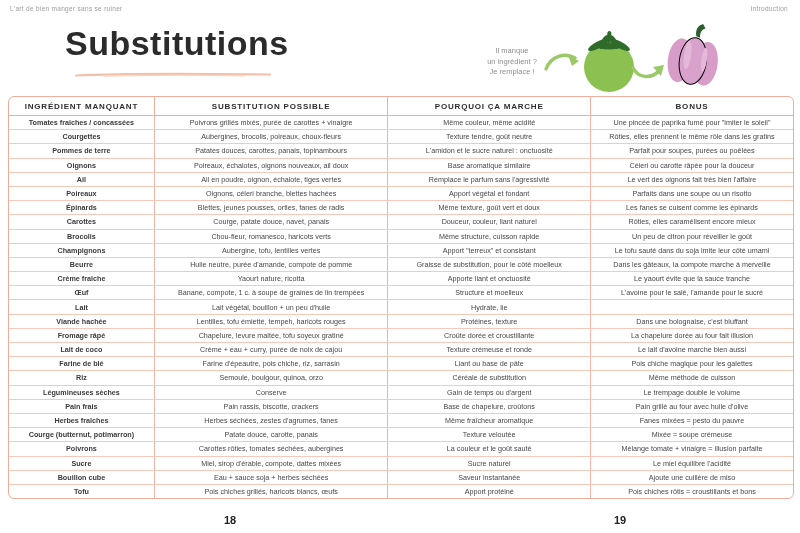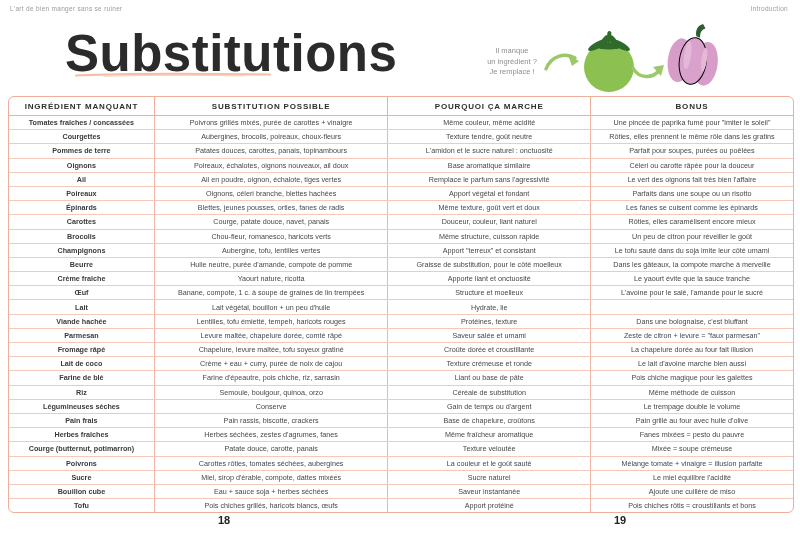--- a/index.html
+++ b/index.html
@@ -7,21 +7,21 @@
     position:relative;width:800px;height:533px;background:#ffffff;
     font-family:"Liberation Sans", sans-serif;color:#3a3a3a;overflow:hidden;
   }
   .running-head span{
     position:absolute;top:5px;font-size:6.5px;color:#9b9b9b;letter-spacing:.3px;
   }
   .running-left{left:10px;}
   .running-right{right:12px;}
   .page-title{
     position:absolute;left:65px;top:24px;margin:0;
-    font-size:51px;font-weight:800;color:#2b2b2b;letter-spacing:.5px;
+    font-size:34px;font-weight:800;color:#2b2b2b;letter-spacing:.5px;
   }
   .title-underline{position:absolute;left:74px;top:72px;width:198px;height:5px;}
   .callout-text{
     position:absolute;left:462px;top:46px;width:100px;text-align:center;
     font-size:7.5px;line-height:1.4;color:#8f8f8f;
   }
   .arrow-1{position:absolute;left:543px;top:48px;width:40px;height:26px;}
   .tomato{position:absolute;left:578px;top:28px;width:62px;height:66px;}
   .arrow-2{position:absolute;left:630px;top:58px;width:38px;height:24px;}
   .pepper{position:absolute;left:660px;top:22px;width:66px;height:70px;}
@@ -41,21 +41,21 @@
     padding:0 3px;white-space:nowrap;overflow:hidden;
   }
   th:first-child,td:first-child{border-left:none;}
   th:last-child,td:last-child{border-right:none;}
   tr:last-child td{border-bottom:none;}
   td:first-child{font-weight:700;color:#3a3a3a;}
   .page-num{
     position:absolute;top:514px;width:400px;text-align:center;
     font-size:11px;font-weight:800;color:#222;
   }
-  .page-num.left{left:12px;padding-left:12px;}
+  .page-num.left{left:18px;padding-left:12px;}
   .page-num.right{left:420px;}
 </style>
 </head>
 <body>
 
 <div class="spread">
 
   <div class="running-head">
     <span class="running-left">L'art de bien manger sans se ruiner</span>
     <span class="running-right">Introduction</span>
@@ -209,26 +209,20 @@
             <td>Hydrate, lie</td>
             <td></td>
           </tr>
           <tr>
             <td>Viande hachée</td>
             <td>Lentilles, tofu émietté, tempeh, haricots rouges</td>
             <td>Protéines, texture</td>
             <td>Dans une bolognaise, c'est bluffant</td>
           </tr>
           <tr>
-            <td>Parmesan</td>
-            <td>Levure maltée, chapelure dorée, comté râpé</td>
-            <td>Saveur salée et umami</td>
-            <td>Zeste de citron + levure = "faux parmesan"</td>
-          </tr>
-          <tr>
             <td>Fromage râpé</td>
             <td>Chapelure, levure maltée, tofu soyeux gratiné</td>
             <td>Croûte dorée et croustillante</td>
             <td>La chapelure dorée au four fait illusion</td>
           </tr>
           <tr>
             <td>Lait de coco</td>
             <td>Crème + eau + curry, purée de noix de cajou</td>
             <td>Texture crémeuse et ronde</td>
             <td>Le lait d'avoine marche bien aussi</td>

